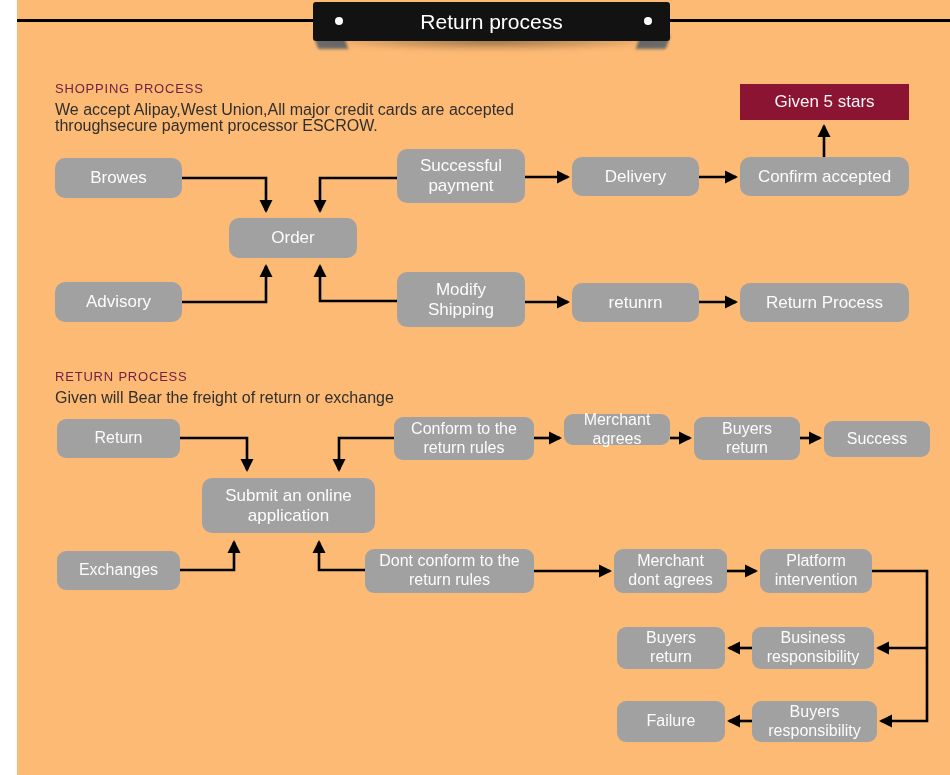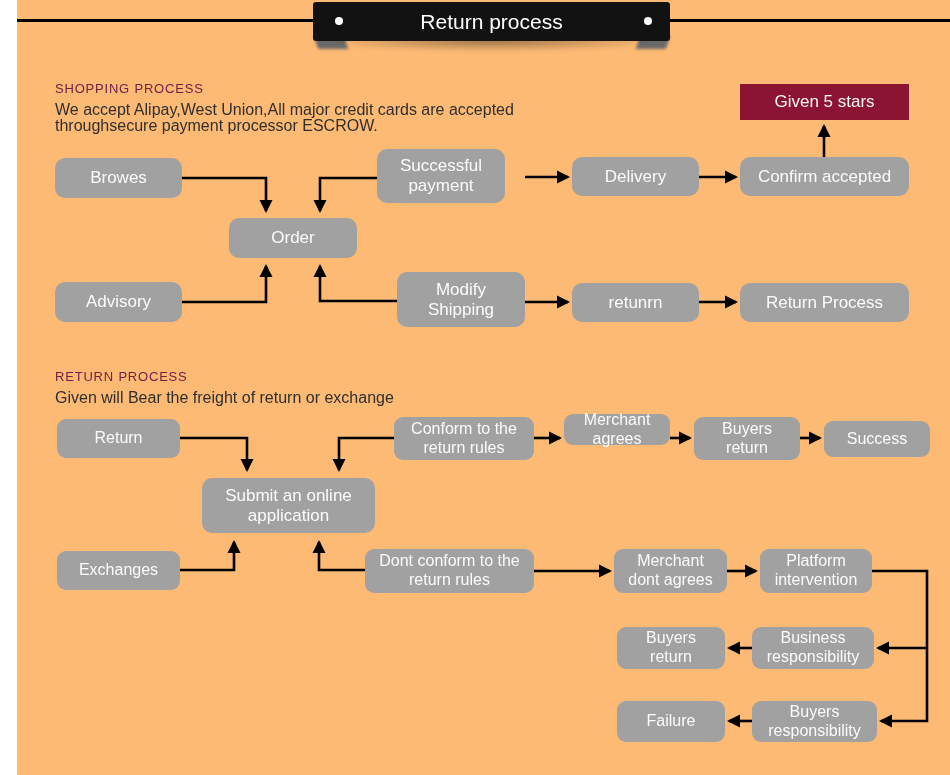--- a/index.html
+++ b/index.html
@@ -110,21 +110,21 @@
       <path d="M855,571 H910 V721 H864" marker-end="url(#ah)"></path>
       <path d="M910,648 H861" marker-end="url(#ah)"></path>
       <polyline points="735,648 712,648" marker-end="url(#ah)"></polyline>
       <polyline points="735,721 712,721" marker-end="url(#ah)"></polyline>
     </g>
   </svg>
 
   <div class="node" style="left:38px;top:158px;width:127px;height:40px">Browes</div>
   <div class="node" style="left:38px;top:282px;width:127px;height:40px">Advisory</div>
   <div class="node" style="left:212px;top:218px;width:128px;height:40px">Order</div>
-  <div class="node" style="left:360px;top:149px;width:128px;height:54px;padding:11px 14px">Successful payment</div>
+  <div class="node" style="left:380px;top:149px;width:128px;height:54px;padding:11px 14px">Successful payment</div>
   <div class="node" style="left:380px;top:272px;width:128px;height:55px;padding:0 21px">Modify Shipping</div>
   <div class="node" style="left:555px;top:157px;width:127px;height:39px">Delivery</div>
   <div class="node" style="left:555px;top:283px;width:127px;height:39px">retunrn</div>
   <div class="node" style="left:723px;top:157px;width:169px;height:39px">Confirm accepted</div>
   <div class="node" style="left:723px;top:283px;width:169px;height:39px">Return Process</div>
   <div class="node accent" style="left:723px;top:84px;width:169px;height:36px">Given 5 stars</div>
 
   <div class="node sm" style="left:40px;top:419px;width:123px;height:39px">Return</div>
   <div class="node sm" style="left:40px;top:551px;width:123px;height:39px">Exchanges</div>
   <div class="node" style="left:185px;top:478px;width:173px;height:55px">Submit an online application</div>

